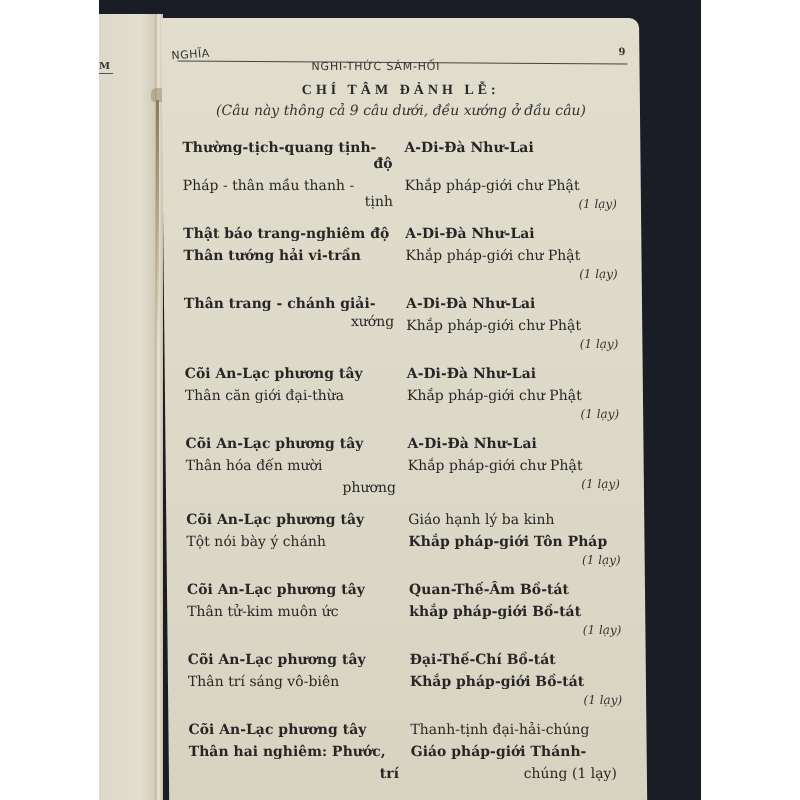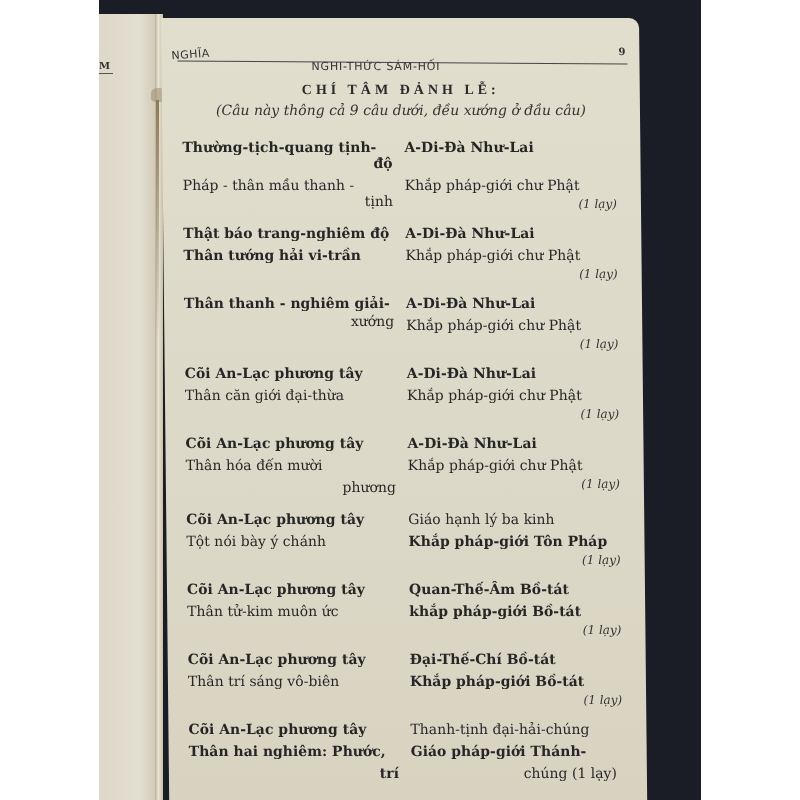--- a/index.html
+++ b/index.html
@@ -134,21 +134,21 @@
         </div>
         <div class="col-right">
           <span class="line bold">A-Di-Đà Như-Lai</span>
           <span class="line">Khắp pháp-giới chư Phật</span>
           <span class="bows">(1 lạy)</span>
         </div>
       </div>
 
       <div class="verse">
         <div class="col-left">
-          <span class="line bold">Thân thanh - nghiêm giải-</span>
+          <span class="line bold">Thân trang - chánh giải-</span>
           <span class="line indent-right" style="margin-top:-4px">xướng</span>
         </div>
         <div class="col-right">
           <span class="line bold">A-Di-Đà Như-Lai</span>
           <span class="line">Khắp pháp-giới chư Phật</span>
           <span class="bows">(1 lạy)</span>
         </div>
       </div>
 
       <div class="verse">

